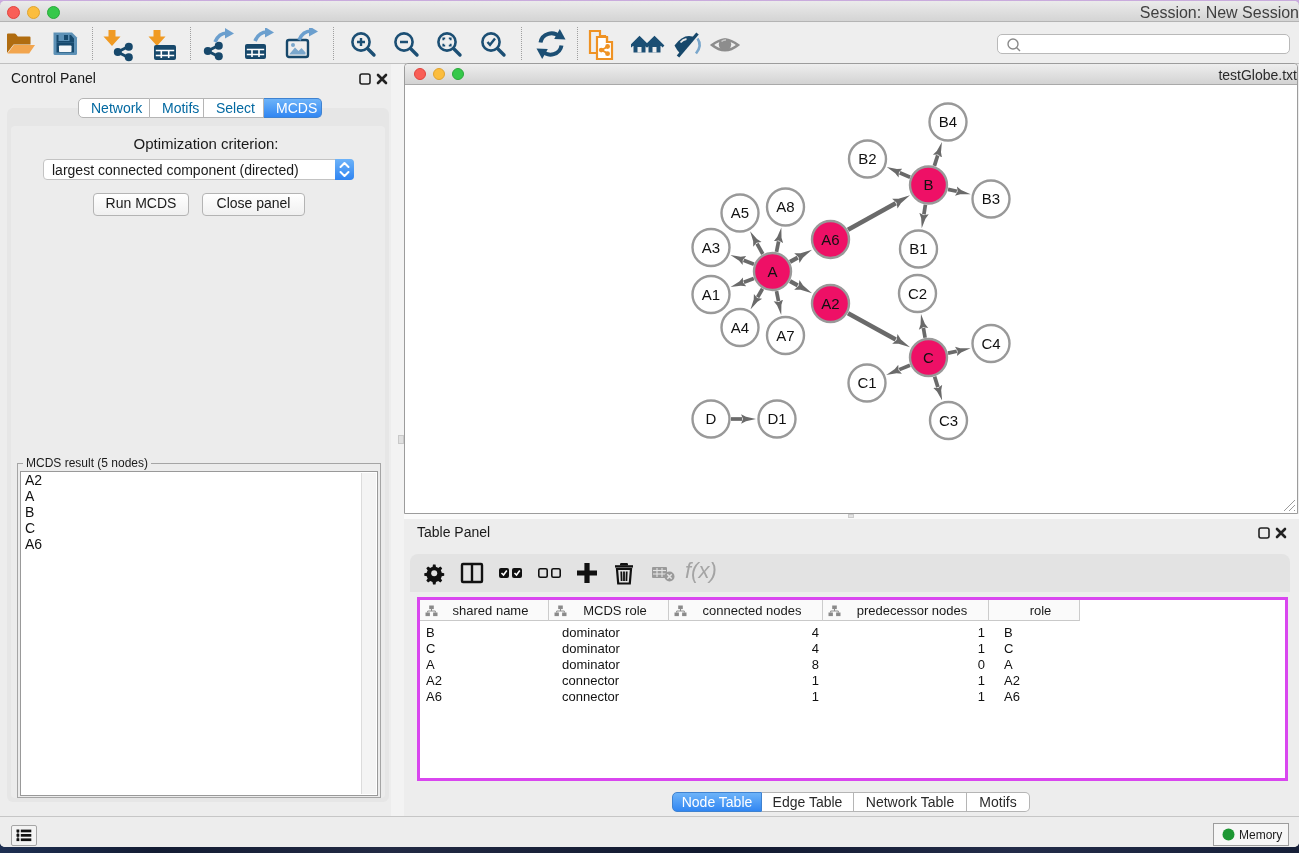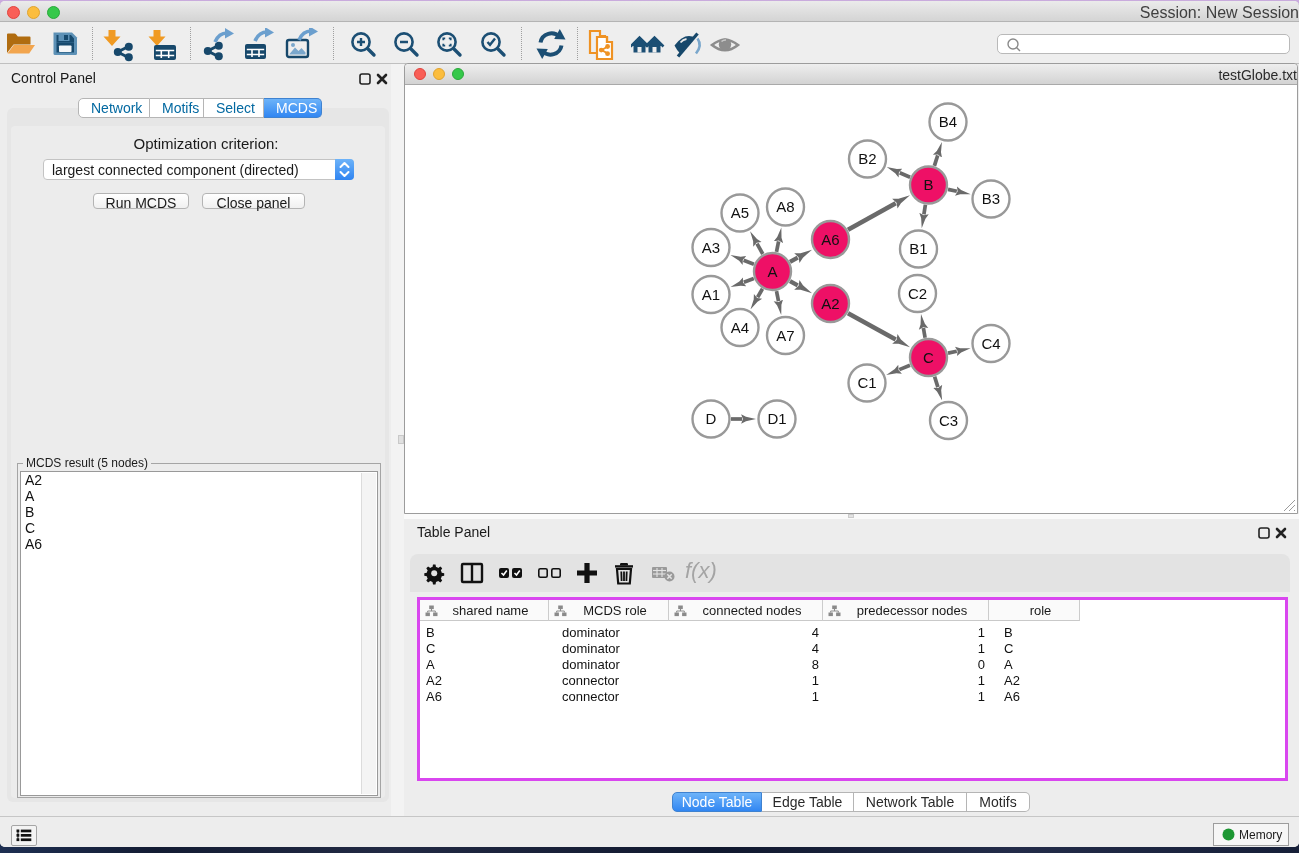--- a/index.html
+++ b/index.html
@@ -31,21 +31,21 @@
 #cp-panel { position:absolute; left:7px; top:107px; width:382px; height:694px;
   background:#e6e6e6; border-radius:6px; }
 #cp-inner { position:absolute; left:4px; top:18px; width:374px; height:672px;
   background:#ececec; border-radius:4px; }
 #opt-label { position:absolute; left:8px; top:134px; width:396px; text-align:center; font-size:15px; color:#1a1a1a; }
 #combo { position:absolute; left:43px; top:158px; width:311px; height:21px;
   background:#fff; border:1px solid #c3c3c3; border-radius:4px; font-size:14px; color:#1a1a1a;
   line-height:20px; padding-left:8px; }
 #combo-btn { position:absolute; right:-1px; top:-1px; width:19px; height:21px;
   background:linear-gradient(#6db3f9,#2f84f1); border-radius:0 4px 4px 0; }
-.btn { position:absolute; height:16px; background:linear-gradient(#ffffff,#f0f0f0);
+.btn { position:absolute; height:23px; background:linear-gradient(#ffffff,#f0f0f0);
   border:1px solid #b4b4b4; border-radius:4px; font-size:14px; color:#1a1a1a; text-align:center; line-height:19px; }
 #fieldset { position:absolute; left:17px; top:462px; width:364px; height:335px;
   border:1px solid #a5a5a5; }
 #fieldset-label { position:absolute; left:5px; top:-8px; background:#ececec; padding:0 3px; font-size:12px; color:#1a1a1a; }
 #listbox { position:absolute; left:2px; top:7px; width:358px; height:325px; background:#fff; border:1px solid #999; }
 #listbox .li { font-size:14px; color:#111; padding-left:4px; height:16px; line-height:16px; }
 #list-scroll { position:absolute; right:1px; top:1px; width:15px; height:321px; background:#f4f4f4; border-left:1px solid #dcdcdc; }
 
 #statusbar { position:absolute; left:0; top:815px; width:100%; height:31px; border-top:1px solid #c6c6c6; background:#ededed; }
 #memory-btn { position:absolute; right:10px; top:6px; width:76px; height:23px; background:#f6f6f6;

